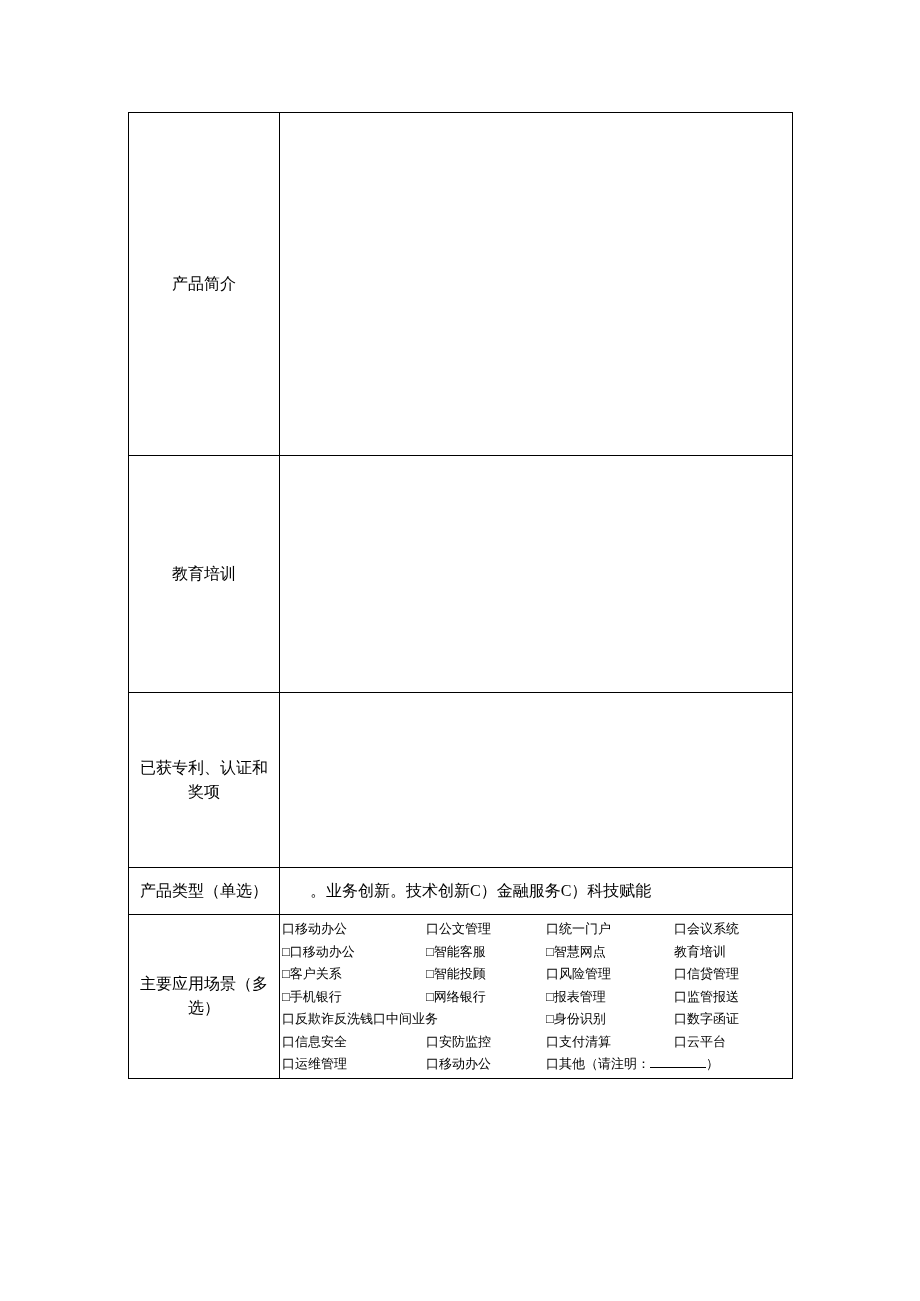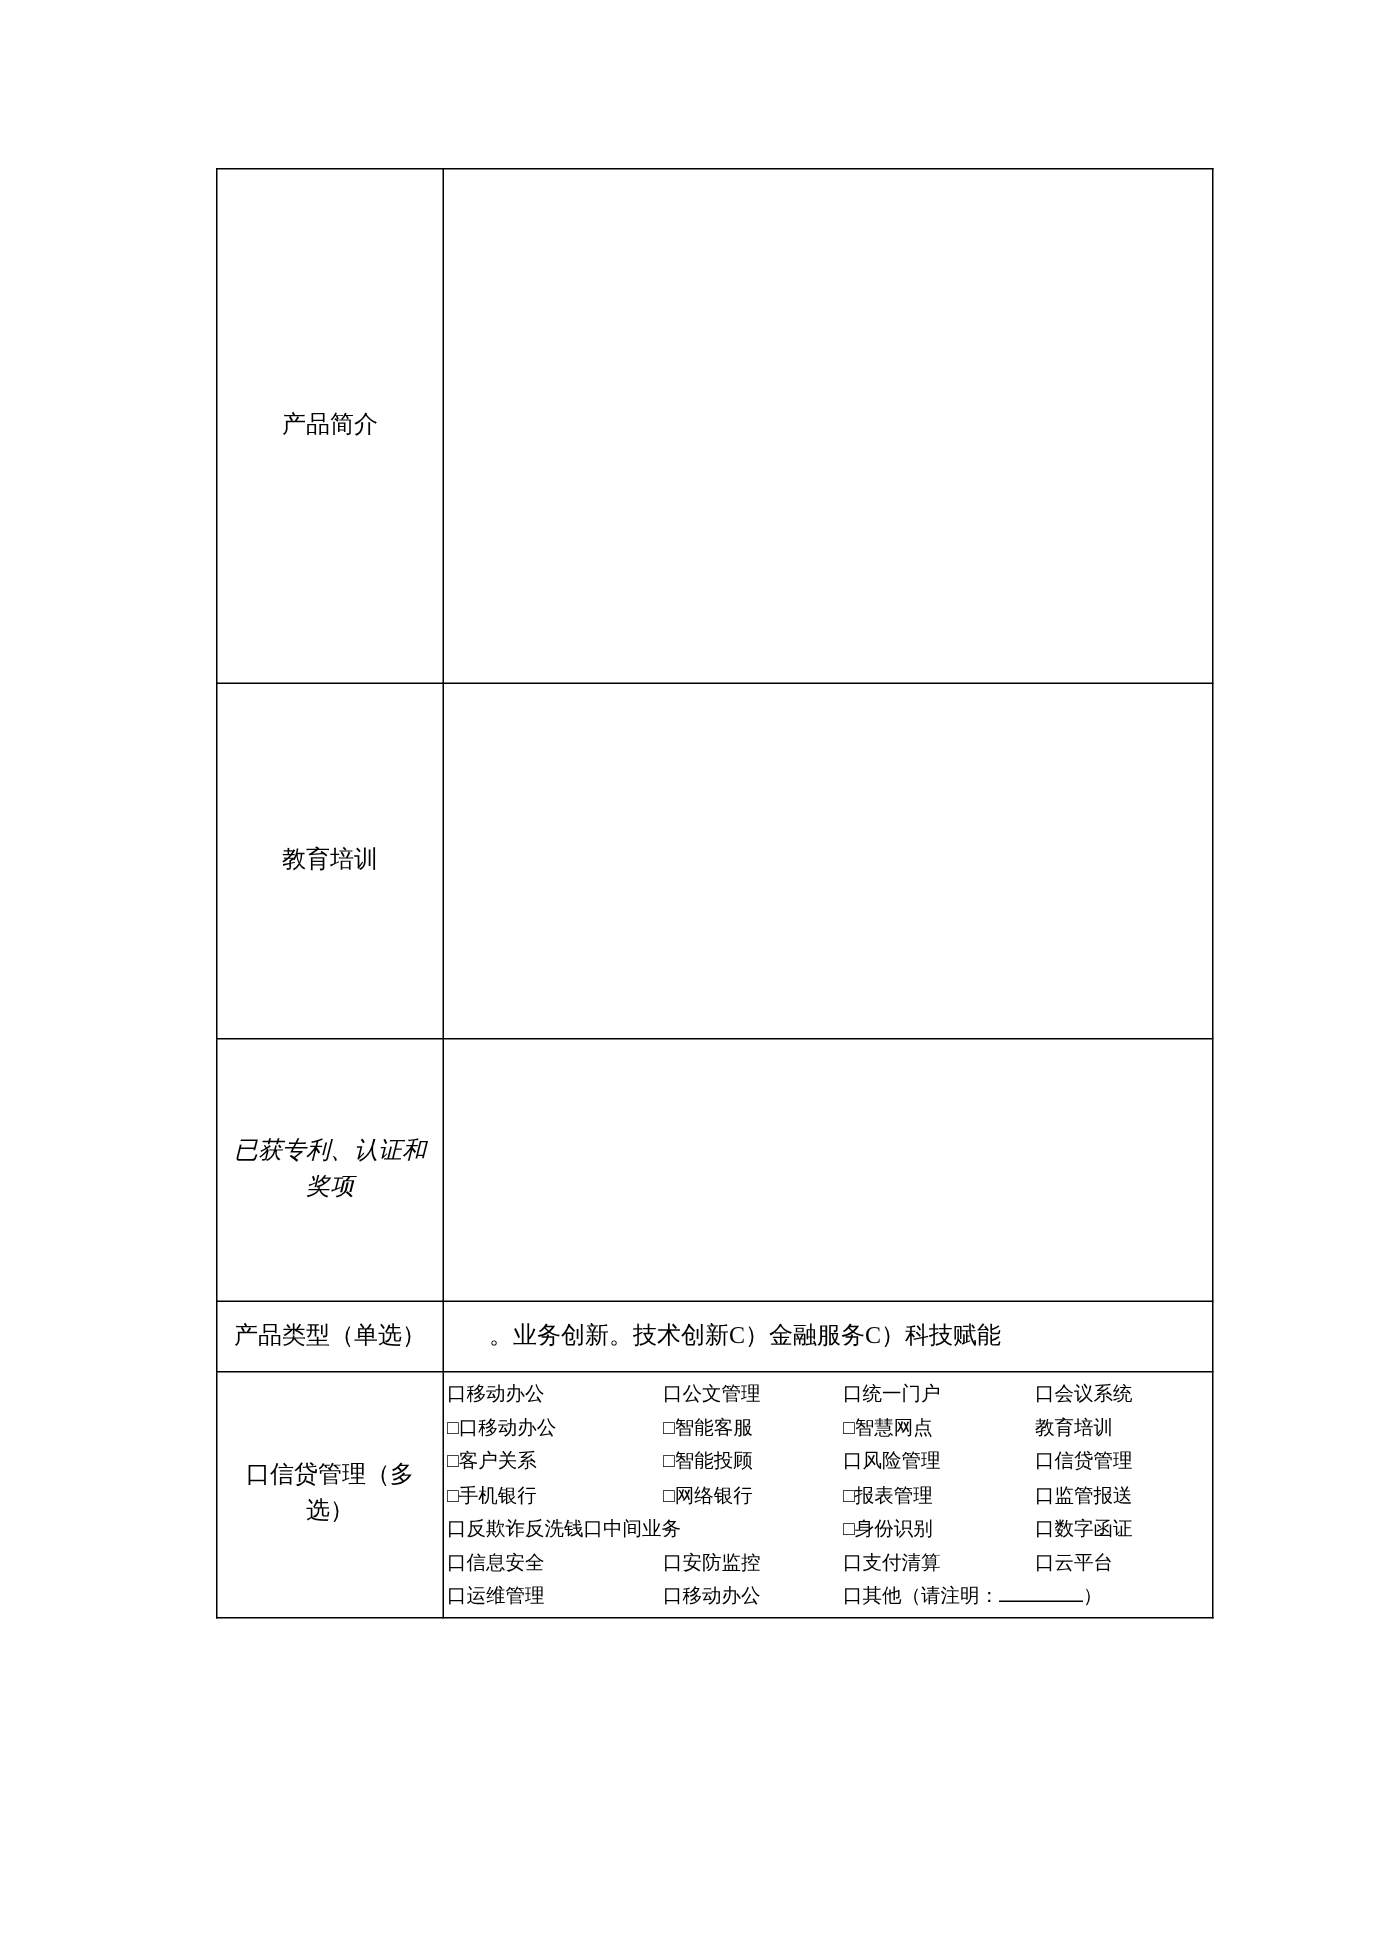--- a/index.html
+++ b/index.html
@@ -9,21 +9,21 @@
     font-family: "SimSun", "宋体", serif;
     font-size: 16px;
     color: #000;
     width: 920px;
     height: 1301px;
     position: relative;
   }
   .page {
     position: absolute;
     top: 112px;
-    left: 144px;
+    left: 128px;
     width: 665px;
   }
   table {
     border-collapse: collapse;
     width: 100%;
     table-layout: fixed;
   }
   td {
     border: 1px solid #000;
     vertical-align: middle;
@@ -34,21 +34,21 @@
   td.label {
     width: 138px;
     text-align: center;
   }
   td.content {
     text-align: left;
   }
   .row-intro td { height: 334px; }
   .row-tech td { height: 228px; }
   .row-date td { height: 34px; }
-  .row-patent td { height: 166px; font-style: italic; }
+  .row-patent td { height: 166px; }
   .row-type td { height: 38px; }
   .row-type td.content { text-align: left; padding-left: 30px; }
   .row-scenes td.content {
     padding: 4px 6px 4px 2px;
   }
   .scene-grid {
     display: flex;
     flex-direction: column;
     gap: 3px;
   }
@@ -100,21 +100,21 @@
   <tr class="row-type">
     <td class="label">产品类型（单选）</td>
     <td class="content">
       <span class="radio-group">
         <span>。业务创新</span><span>。技术创新</span><span>C）金融服务</span><span>C）科技赋能</span>
       </span>
     </td>
   </tr>
 
   <tr class="row-scenes">
-    <td class="label">口信贷管理（多选）</td>
+    <td class="label">主要应用场景（多选）</td>
     <td class="content">
       <div class="scene-grid">
 
         <div class="scene-row">
           <div class="scene-cell c1">口移动办公</div>
           <div class="scene-cell c2">口公文管理</div>
           <div class="scene-cell c3">口统一门户</div>
           <div class="scene-cell c4">口会议系统</div>
         </div>
 

